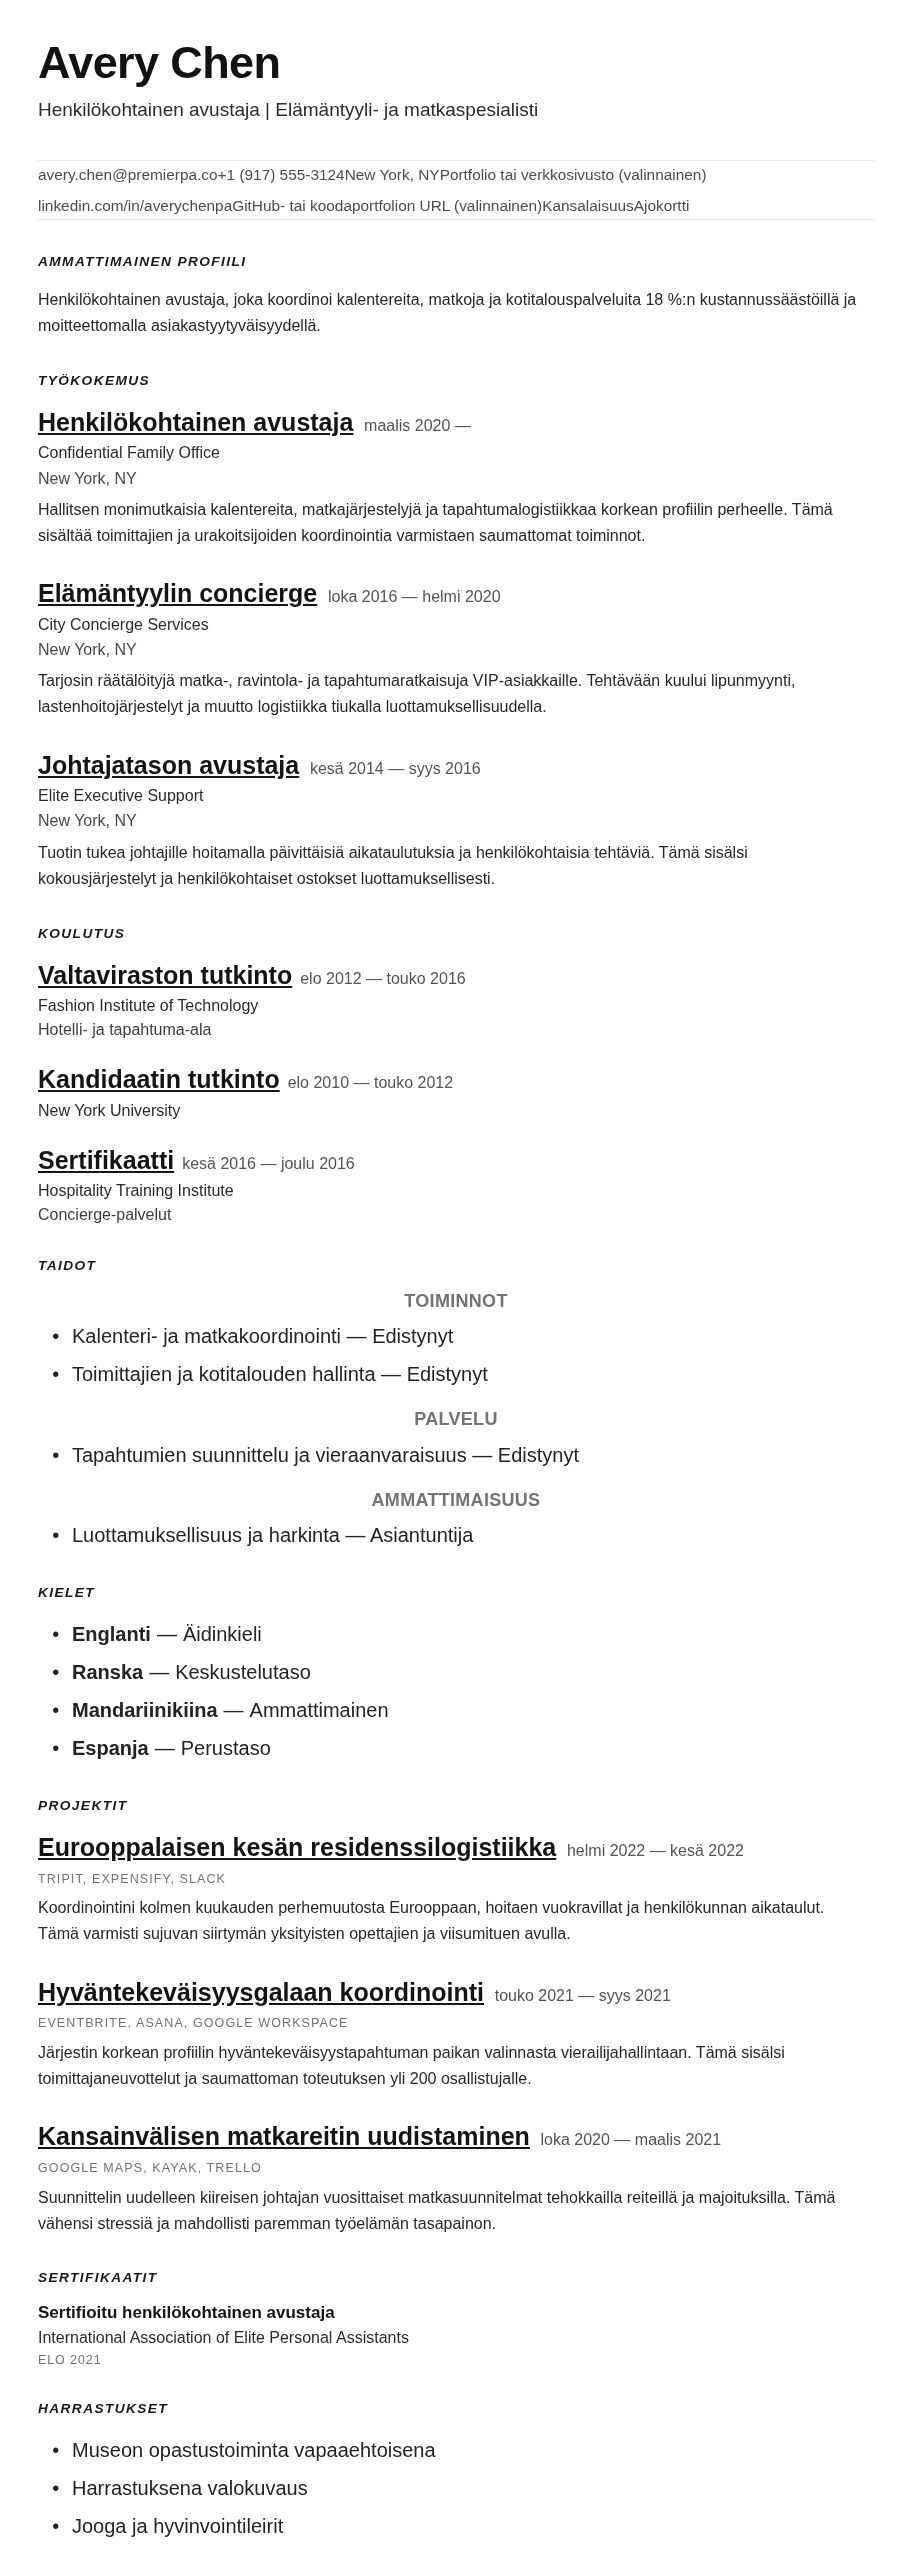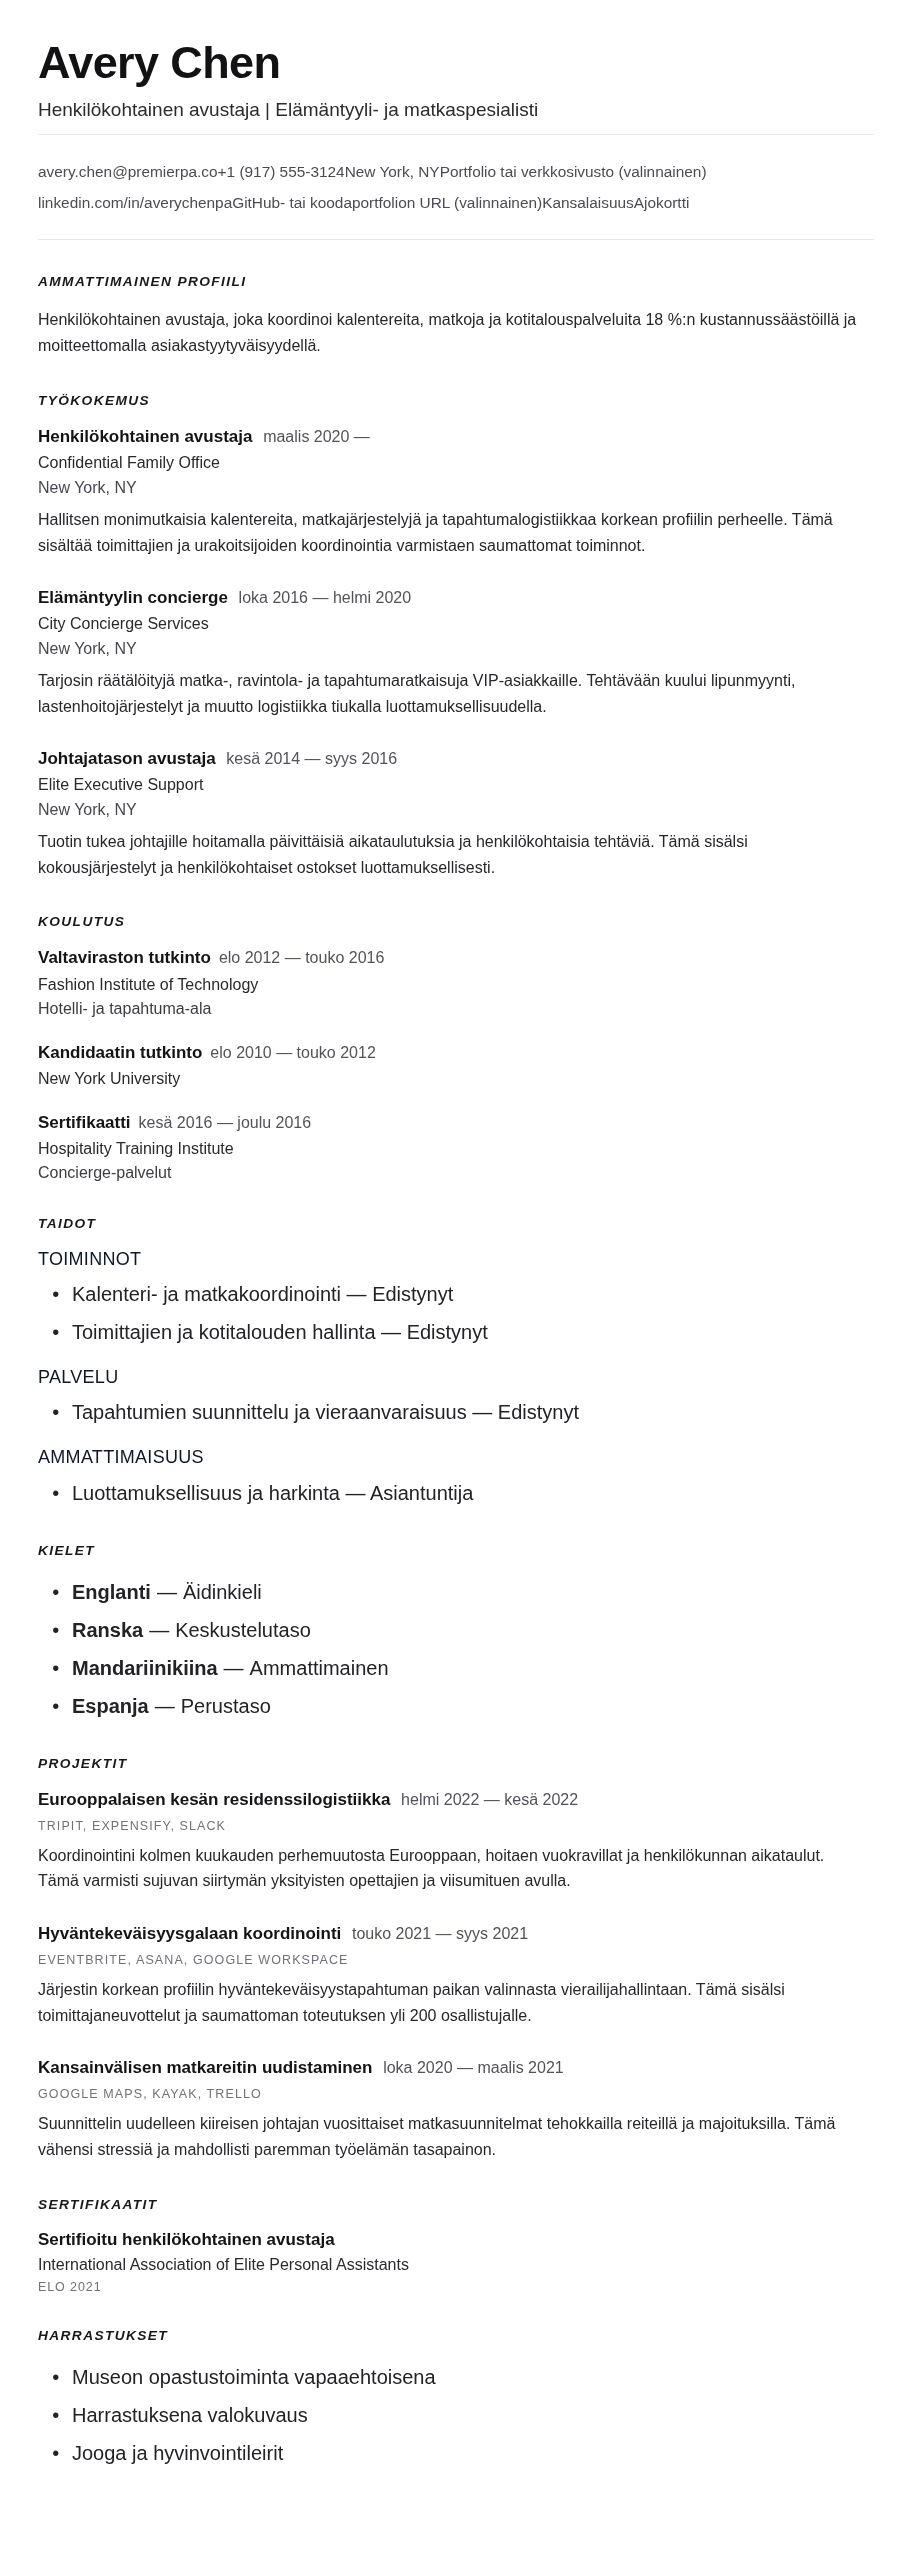--- a/index.html
+++ b/index.html
@@ -20,24 +20,24 @@
     color: #121214;
     line-height: 1.15;
   }
   .subtitle {
     margin-top: 8.3px;
     font-size: 19px;
     color: #2b2b30;
     line-height: 1.4;
   }
   .contact {
-    margin-top: 10px;
+    margin-top: 36px;
     border-top: 0.6px solid #e8e8ec;
     border-bottom: 0.6px solid #e8e8ec;
-    padding: 25px 0;
+    padding: 2px 0;
   }
   .contact-line {
     font-size: 15.4px;
     color: #4b4b53;
     line-height: 1.5;
     word-break: break-word;
   }
   .contact-line + .contact-line { margin-top: 8.3px; }
 
   
@@ -55,43 +55,45 @@
     font-size: 16px;
     line-height: 1.62;
     color: #27272b;
     max-width: 831px;
   }
 
   
   .entry + .entry { margin-top: 28.5px; }
   .entry-head { display: flex; align-items: baseline; gap: 10.7px; flex-wrap: wrap; }
   .entry-title {
-    font-size: 17px;
+    font-size: 25px;
     font-weight: 700;
     color: #141417;
     line-height: 1.3;
+    text-decoration: underline;
   }
   .entry-dates { font-size: 16px; color: #52525b; }
   .entry-company { margin-top: 6px; font-size: 16px; color: #2a2a2e; }
   .entry-location { margin-top: 7.1px; font-size: 16px; color: #47474f; }
   .entry-desc { margin-top: 9.5px; }
 
   
   .edu + .edu { margin-top: 24px; }
   .edu .entry-head { gap: 8px; }
   .edu-school { margin-top: 6px; font-size: 16px; color: #2a2a2e; }
   .edu-field { margin-top: 6px; font-size: 16px; color: #3c3c42; }
 
   
   .skill-group + .skill-group { margin-top: 19px; }
   .skill-group-name {
     font-size: 18px;
-    font-weight: 400;
+    font-weight: 700;
     letter-spacing: 0.3px;
-    color: #0f172a;
+    color: #737373;
+    text-align: center;
   }
 
   
   ul.bullets { list-style: none; margin-top: 8.3px; }
   ul.bullets li {
     position: relative;
     padding-left: 34px;
     font-size: 20px;
     line-height: 1.6;
     color: #232327;

